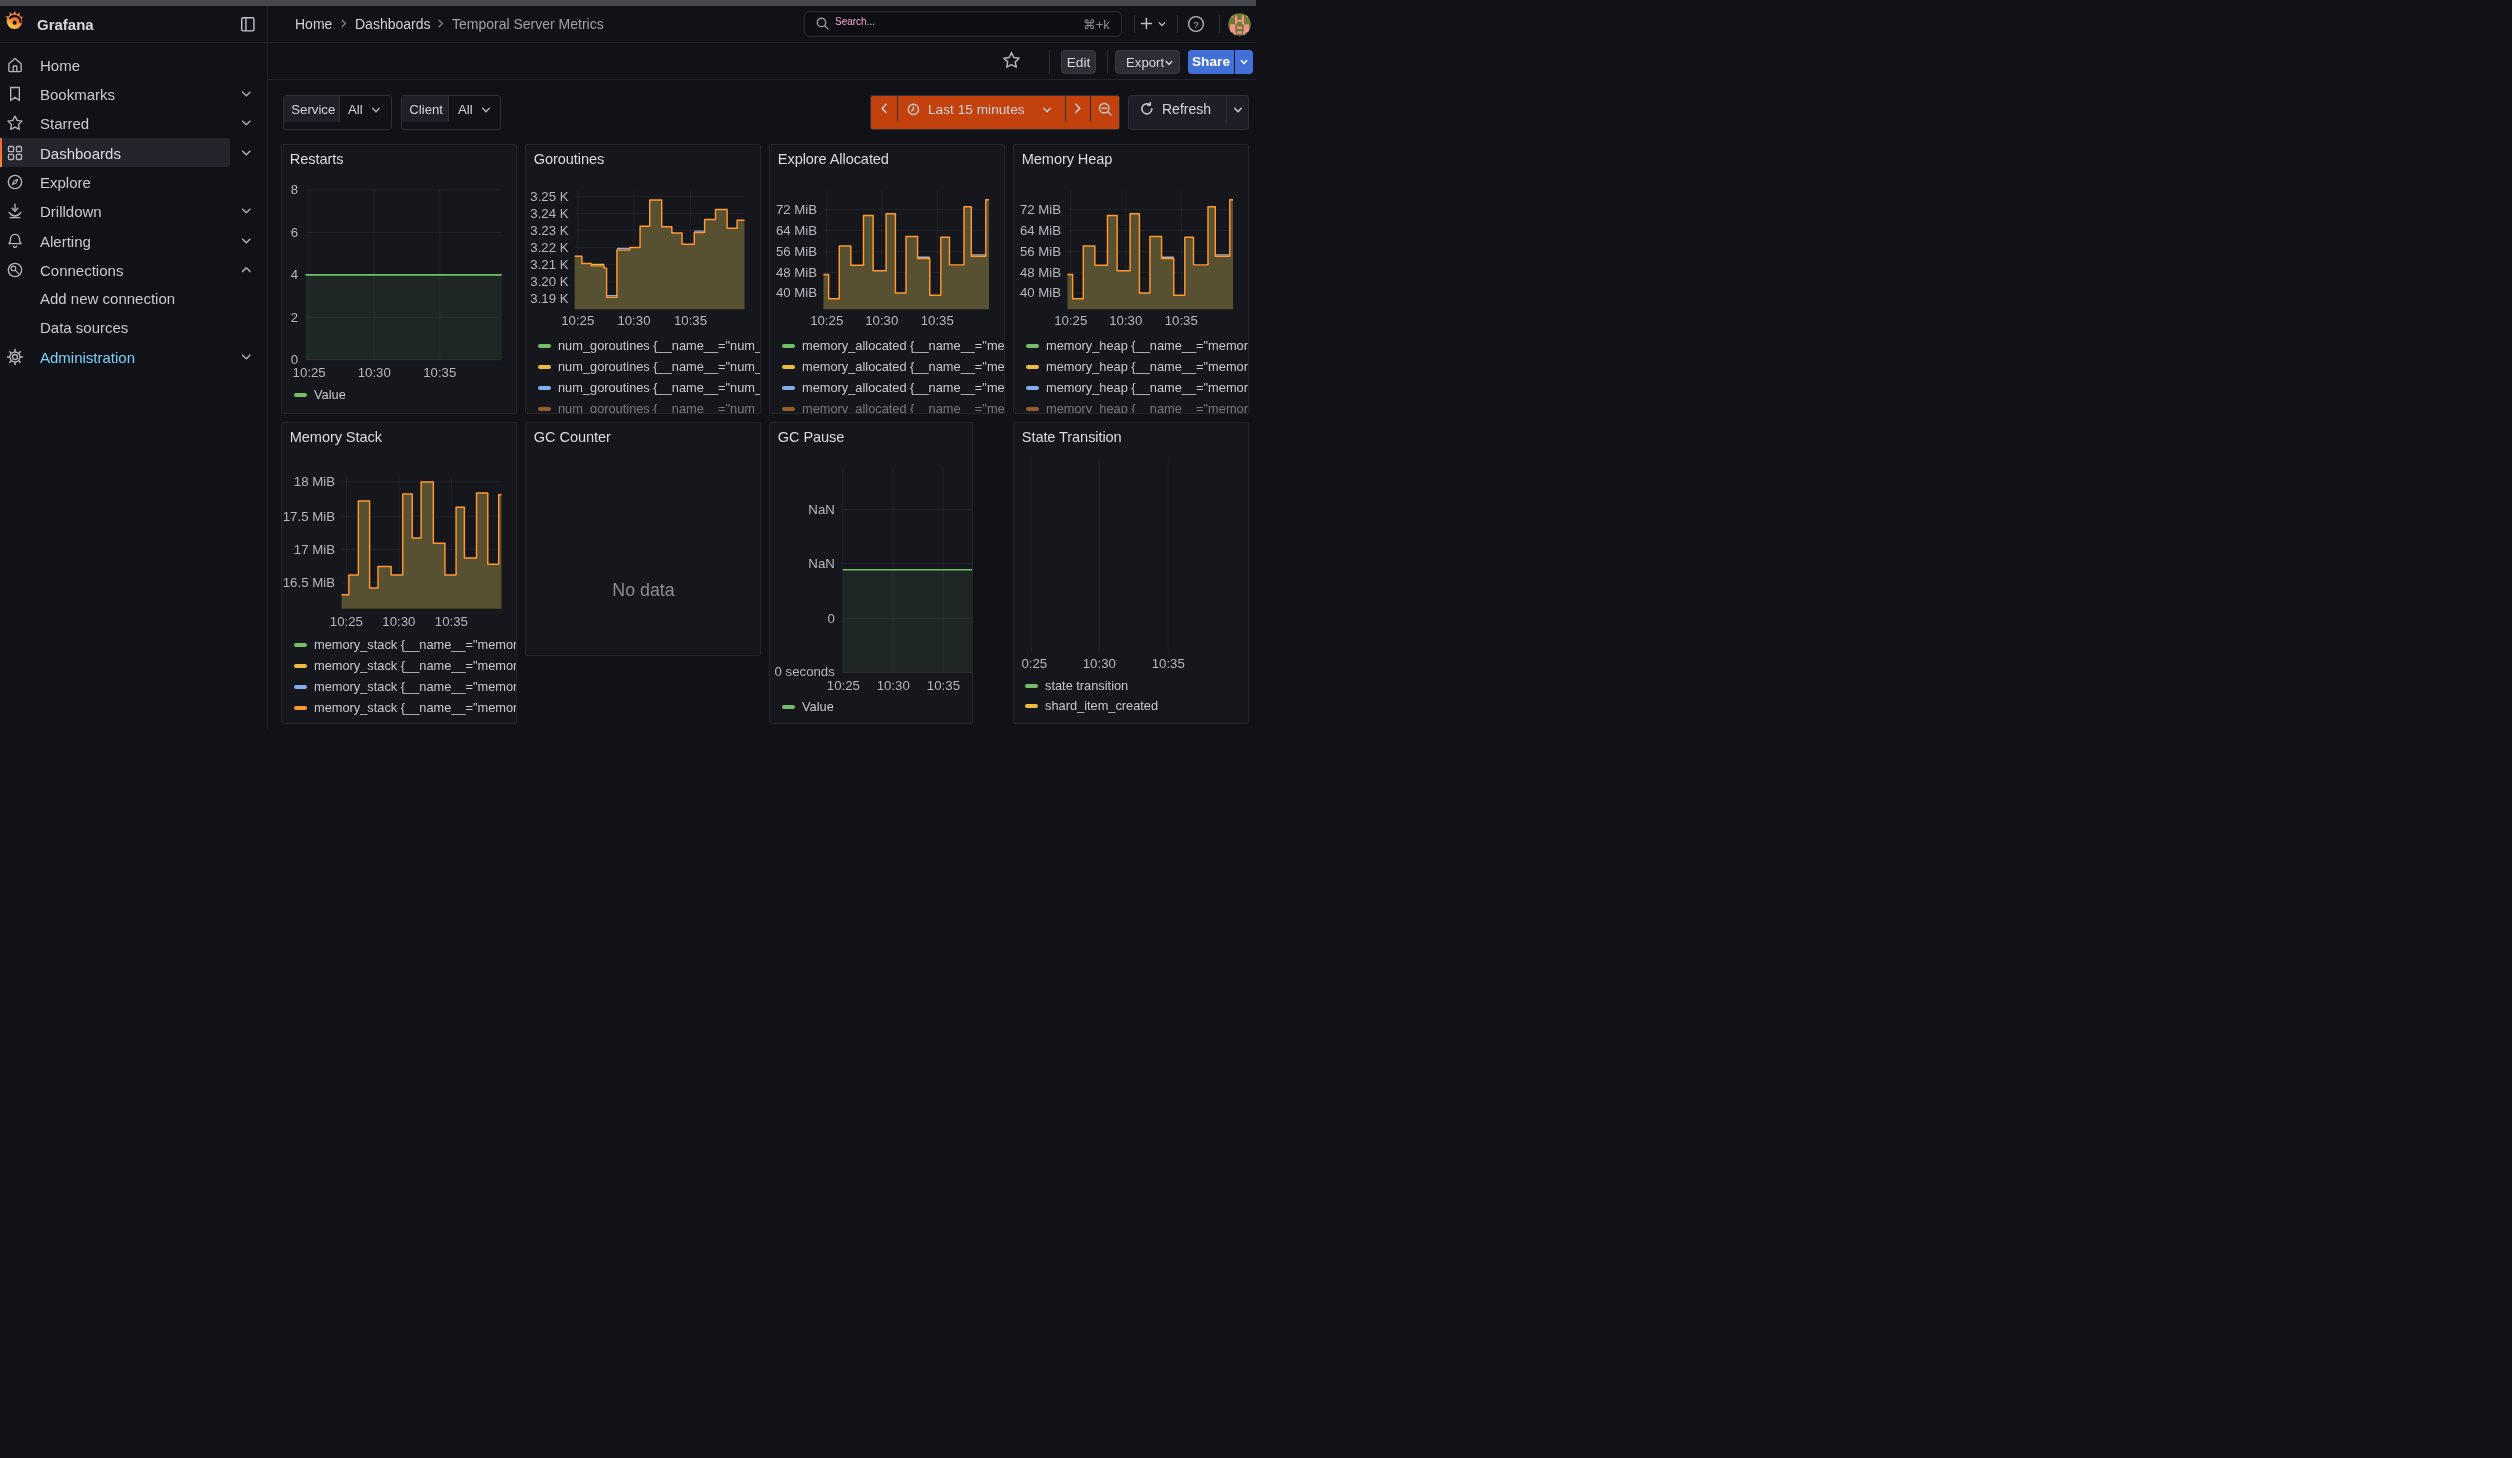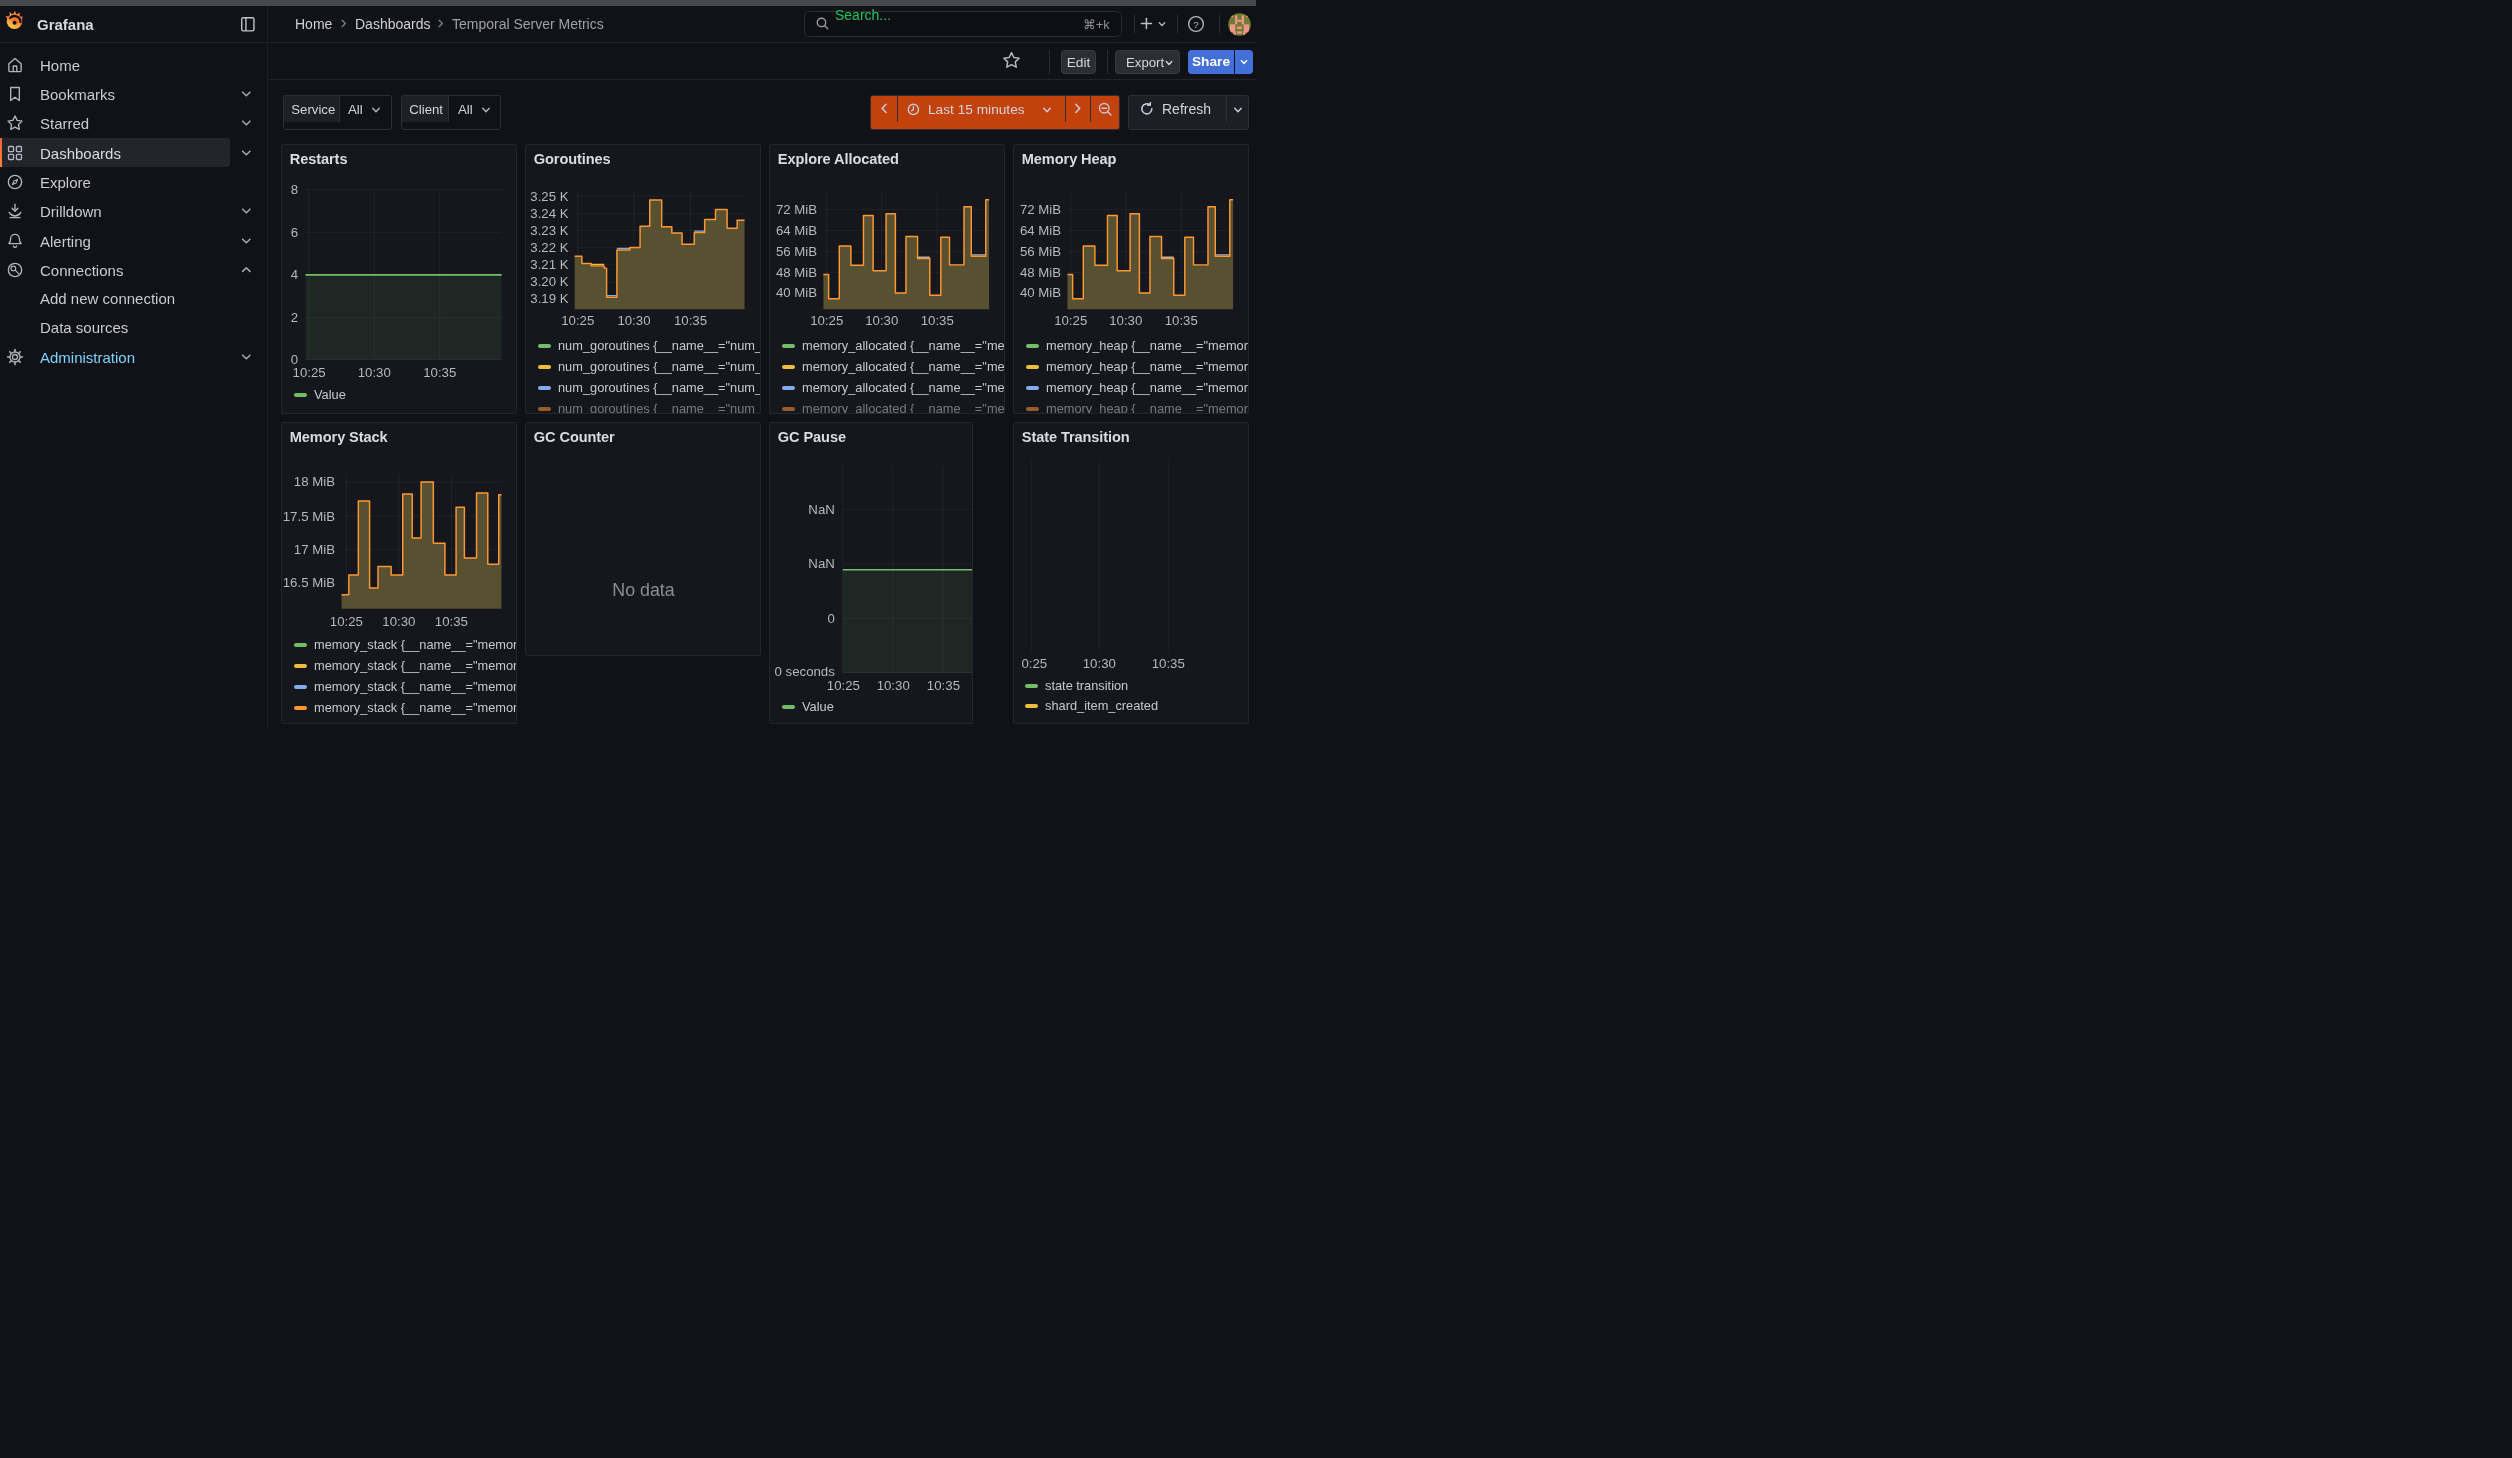--- a/index.html
+++ b/index.html
@@ -2,21 +2,21 @@
 <html style="font-size:14.6px"><head><meta charset="utf-8"><style>
 * { margin:0; padding:0; box-sizing:border-box; }
 html,body { width:1256px; height:729px; background:#111217; font-family:"Liberation Sans", sans-serif; overflow:hidden; }
 .abs { position:absolute; }
 #strip { position:absolute; left:0; top:0; width:1256px; height:6px; background:#47484b; }
 #hdrborder { position:absolute; left:0; top:42px; width:1256px; height:0.9px; background:#23242b; }
 #sidebarborder { position:absolute; left:267px; top:6px; width:0.9px; height:723px; background:#1e1f26; }
 #toolborder { position:absolute; left:268px; top:79px; width:988px; height:0.9px; background:#23242b; }
 .panel { position:absolute; background:#16171d; border:0.9px solid #24262c; border-radius:1.8px; overflow:hidden; }
 .panel svg { position:absolute; left:0; top:0; font-family:"Liberation Sans", sans-serif; }
-.ptitle { position:absolute; left:7.8px; top:6.4px; font-size:14.6px; font-weight:700; color:#dbdce1; letter-spacing:-0.1px; white-space:nowrap; }
+.ptitle { position:absolute; left:7.8px; top:6.4px; font-size:14.6px; font-weight:400; color:#dbdce1; letter-spacing:-0.1px; white-space:nowrap; }
 .lgrow { position:absolute; left:0; width:100%; height:18px; }
 .sw { position:absolute; top:7px; border-radius:2.3px; }
 .lgt { position:absolute; top:0; font-size:12.8px; color:#c7c8d1; white-space:nowrap; line-height:18px; }
 .mitem { position:absolute; left:0; width:267px; height:29px; }
 .mlabel { position:absolute; left:40px; top:50%; transform:translateY(-50%); font-size:15px; color:#c9cad3; white-space:nowrap; }
 .micon { position:absolute; left:6.4px; top:50%; transform:translateY(-50%); width:18px; height:18px; }
 .mchev { position:absolute; left:239px; top:50%; transform:translateY(-50%); width:14.6px; height:14.6px; }
 .crumb { font-size:14px; color:#d0d1d8; }
 .btn { position:absolute; top:50px; height:24px; border-radius:3.7px; font-size:13.7px; color:#d6d7dd; text-align:center; line-height:24px; }
 .vdiv { position:absolute; width:0.9px; background:#2c2d33; }
@@ -52,21 +52,21 @@
 <div class="abs crumb" style="left:355px;top:16.4px">Dashboards</div>
 <svg class="abs" style="left:435px;top:18px" width="11" height="11" viewBox="0 0 12 12">
     <path d="M4.5 2.5 L8 6 L4.5 9.5" fill="none" stroke="#7c7d85" stroke-width="1.5" stroke-linecap="round"></path>
   </svg>
 <div class="abs" style="left:452px;top:16.4px;font-size:14px;color:#9fa0a9">Temporal Server Metrics</div>
 <div class="abs" style="left:804px;top:11px;width:318px;height:25.6px;background:#0e0f14;border:0.9px solid #2c2d34;border-radius:5.5px"></div>
 <svg class="abs" style="left:816px;top:17.4px" width="12.8" height="12.8" viewBox="0 0 14 14">
     <circle cx="6" cy="6" r="4.6" fill="none" stroke="#9b9ca5" stroke-width="1.5"></circle>
     <line x1="9.5" y1="9.5" x2="13" y2="13" stroke="#9b9ca5" stroke-width="1.5" stroke-linecap="round"></line>
   </svg>
-<div class="abs" style="left:835px;top:7px;font-size:14px;color:#22c55e">Search...</div>
+<div class="abs" style="left:835px;top:16px;font-size:10px;color:#f9a8d4">Search...</div>
 <div class="abs" style="left:1083px;top:17px;font-size:12.8px;color:#8e8f99">⌘+k</div>
 <div class="vdiv" style="left:1134px;top:14.6px;height:18px"></div>
 <svg class="abs" style="left:1140px;top:17.4px" width="12.8" height="12.8" viewBox="0 0 14 14">
     <line x1="7" y1="1.5" x2="7" y2="12.5" stroke="#bfc0ca" stroke-width="1.6" stroke-linecap="round"></line>
     <line x1="1.5" y1="7" x2="12.5" y2="7" stroke="#bfc0ca" stroke-width="1.6" stroke-linecap="round"></line>
   </svg>
 <svg class="abs" style="left:1157px;top:19px" width="10" height="10" viewBox="0 0 11 11">
     <path d="M2.5 4 L5.5 7.3 L8.5 4" fill="none" stroke="#bfc0ca" stroke-width="1.5" stroke-linecap="round" stroke-linejoin="round"></path>
   </svg>
 <div class="vdiv" style="left:1177px;top:14.6px;height:18px"></div>

